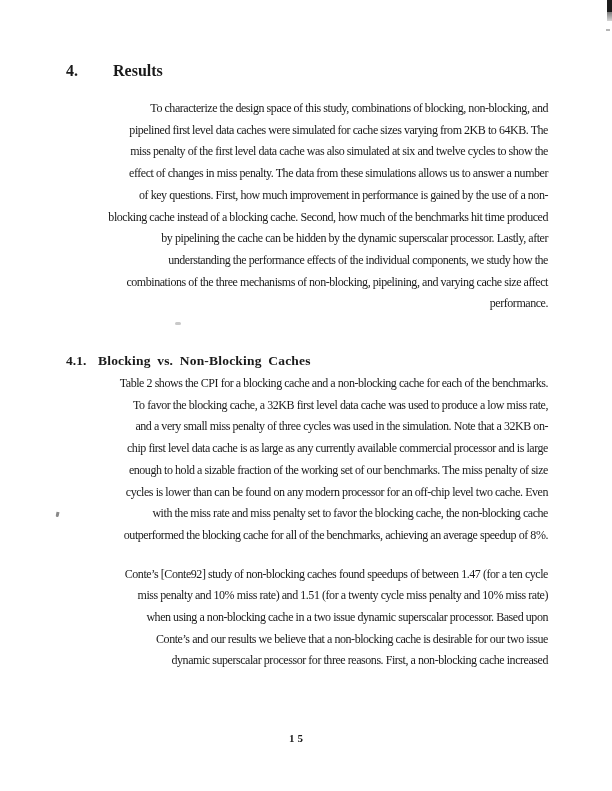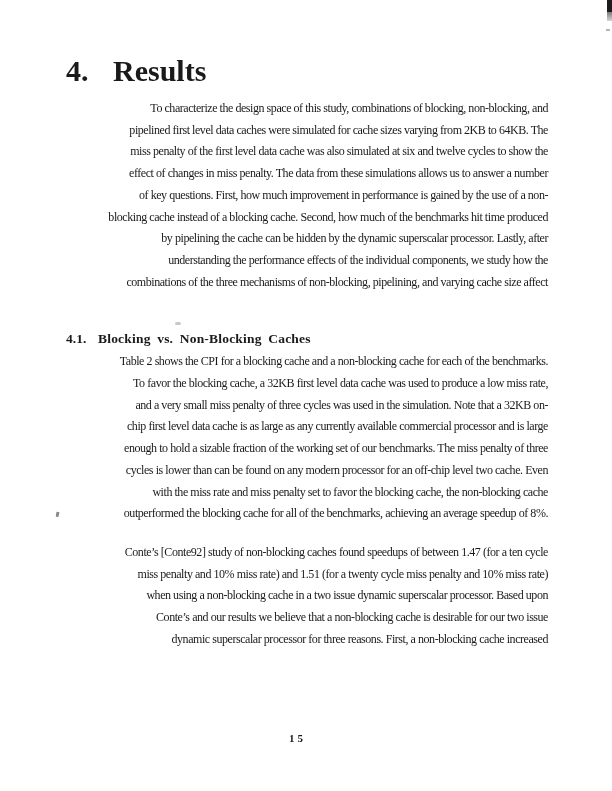--- a/index.html
+++ b/index.html
@@ -13,21 +13,21 @@
     color: #1a1a1a;
   }
   .content {
     position: absolute;
     left: 66px;
     top: 58px;
     width: 482px;
   }
   .h1 {
     margin: 0;
-    font-size: 30px;
+    font-size: 16px;
     font-weight: bold;
     line-height: 26px;
     white-space: nowrap;
   }
   .h1 .sec-num { display: inline-block; width: 47px; }
   .h2 {
     margin: 37px 0 0 0;
     font-size: 13.5px;
     font-weight: bold;
     line-height: 17px;
@@ -78,32 +78,33 @@
     <div class="para p-first">
         <div class="line">To characterize the design space of this study, combinations of blocking, non-blocking, and</div>
         <div class="line">pipelined first level data caches were simulated for cache sizes varying from 2KB to 64KB.  The</div>
         <div class="line">miss penalty of the first level data cache was also simulated at six and twelve cycles to show the</div>
         <div class="line">effect of changes in miss penalty.  The data from these simulations allows us to answer a number</div>
         <div class="line">of key questions.  First, how much improvement in performance is gained by the use of a non-</div>
         <div class="line">blocking cache instead of a blocking cache.  Second, how much of the benchmarks hit time produced</div>
         <div class="line">by pipelining the cache can be hidden by the dynamic superscalar processor.  Lastly, after</div>
         <div class="line">understanding the performance effects of the individual components, we study how the</div>
         <div class="line">combinations of the three mechanisms of non-blocking, pipelining, and varying cache size affect</div>
+        <div class="line">performance.</div>
       </div>
 
     <h2 class="h2">
       <span class="sec-num">4.1.</span><span class="sec-title">Blocking vs. Non-Blocking Caches</span>
     </h2>
 
     <div class="para p-after-h2">
         <div class="line">Table 2 shows the CPI for a blocking cache and a non-blocking cache for each of the benchmarks.</div>
         <div class="line">To favor the blocking cache, a 32KB first level data cache was used to produce a low miss rate,</div>
         <div class="line">and a very small miss penalty of three cycles was used in the simulation.  Note that a 32KB on-</div>
         <div class="line">chip first level data cache is as large as any currently available commercial processor and is large</div>
-        <div class="line">enough to hold a sizable fraction of the working set of our benchmarks.  The miss penalty of three</div>
+        <div class="line">enough to hold a sizable fraction of the working set of our benchmarks.  The miss penalty of size</div>
         <div class="line">cycles is lower than can be found on any modern processor for an off-chip level two cache.  Even</div>
         <div class="line">with the miss rate and miss penalty set to favor the blocking cache, the non-blocking cache</div>
         <div class="line">outperformed the blocking cache for all of the benchmarks, achieving an average speedup of 8%.</div>
       </div>
 
     <div class="para p-gap">
         <div class="line">Conte’s [Conte92] study of non-blocking caches found speedups of between 1.47 (for a ten cycle</div>
         <div class="line">miss penalty and 10% miss rate) and 1.51 (for a twenty cycle miss penalty and 10% miss rate)</div>
         <div class="line">when using a non-blocking cache in a two issue dynamic superscalar processor.  Based upon</div>
         <div class="line">Conte’s and our results we believe that a non-blocking cache is desirable for our two issue</div>

